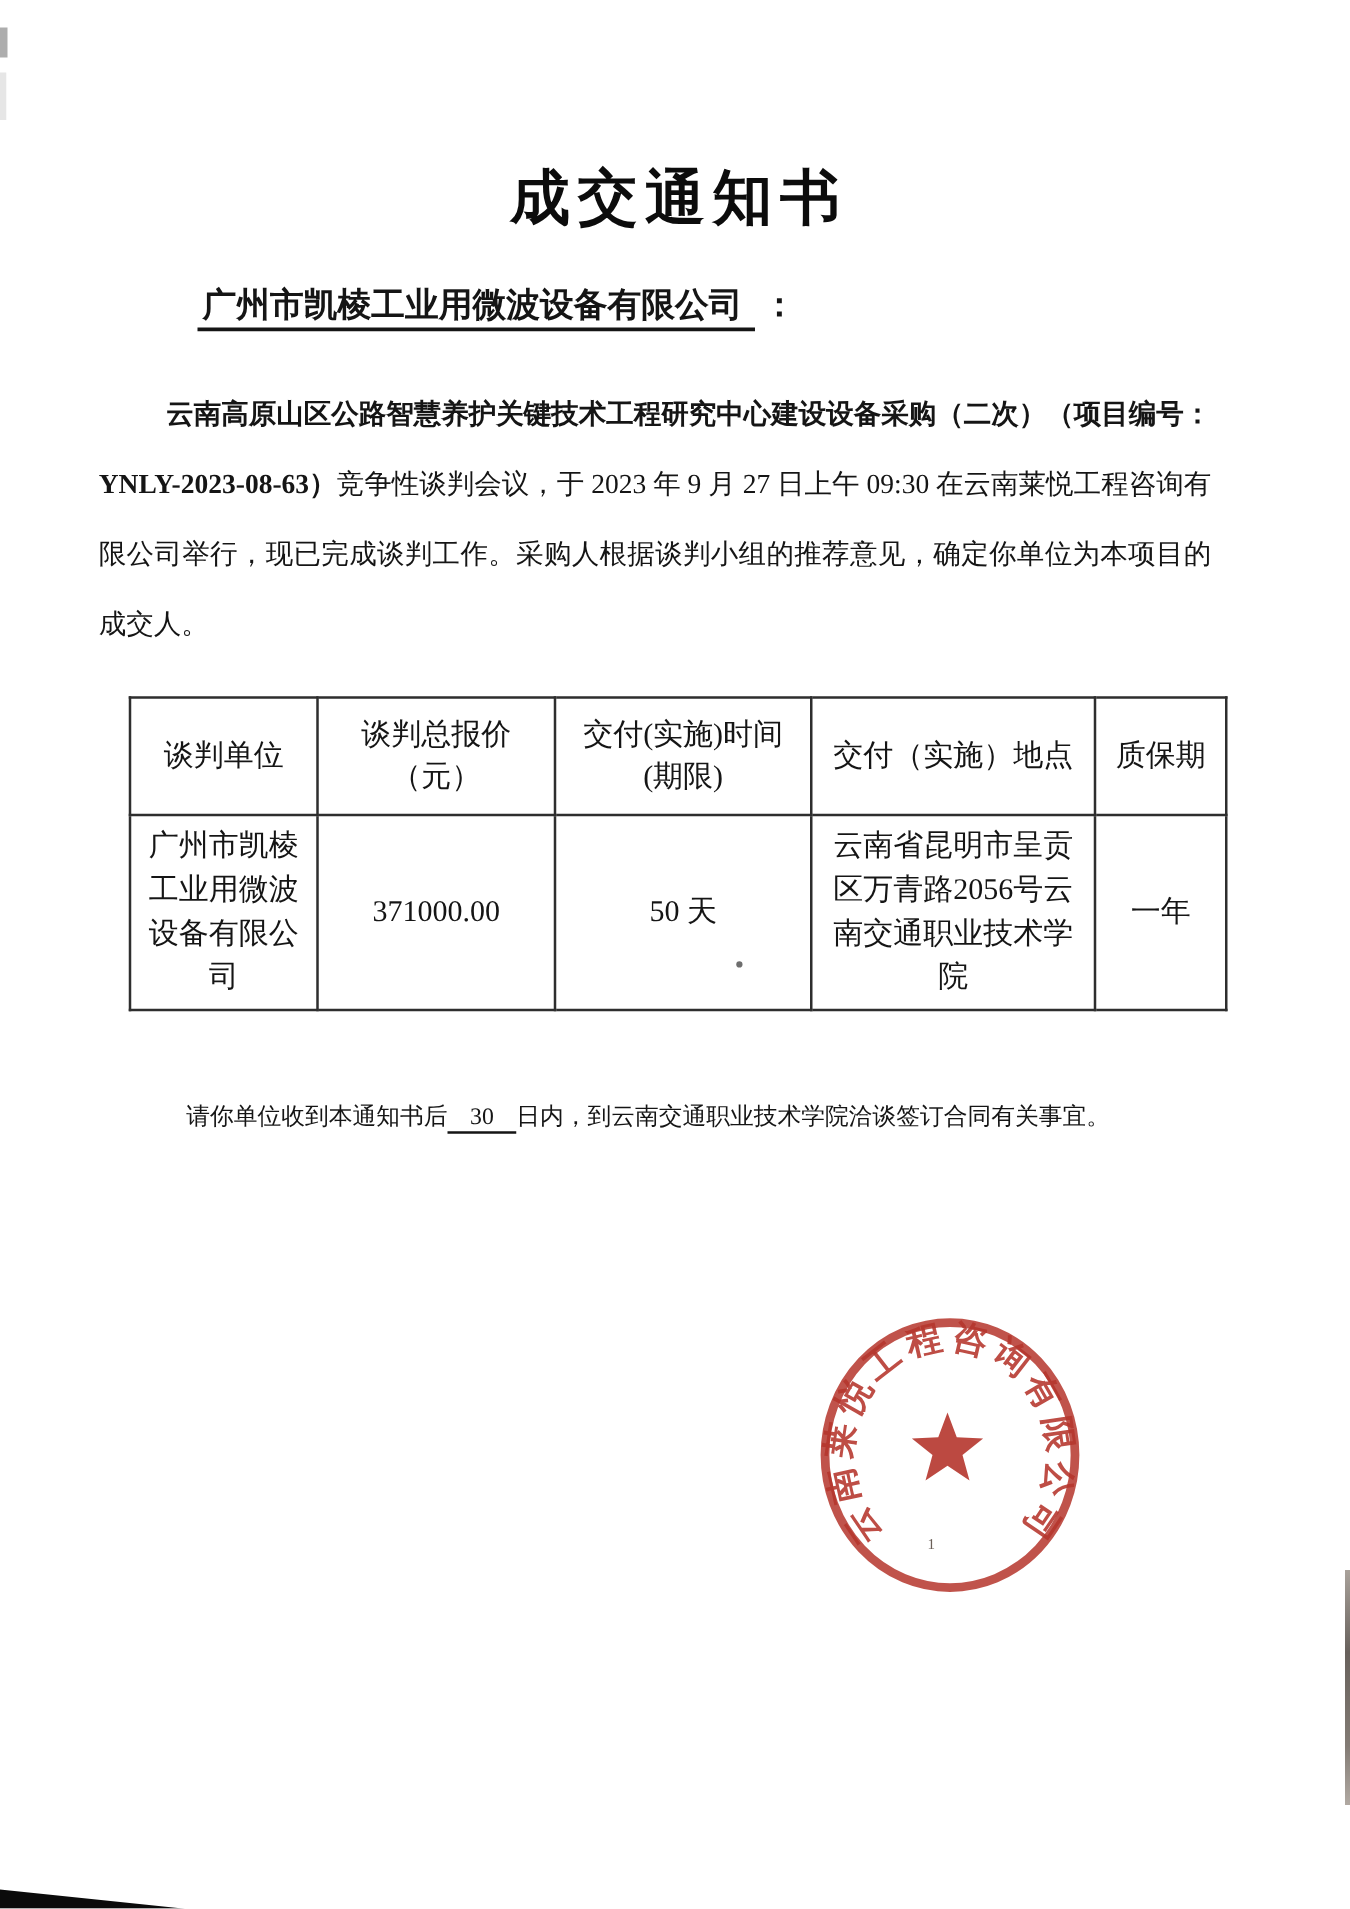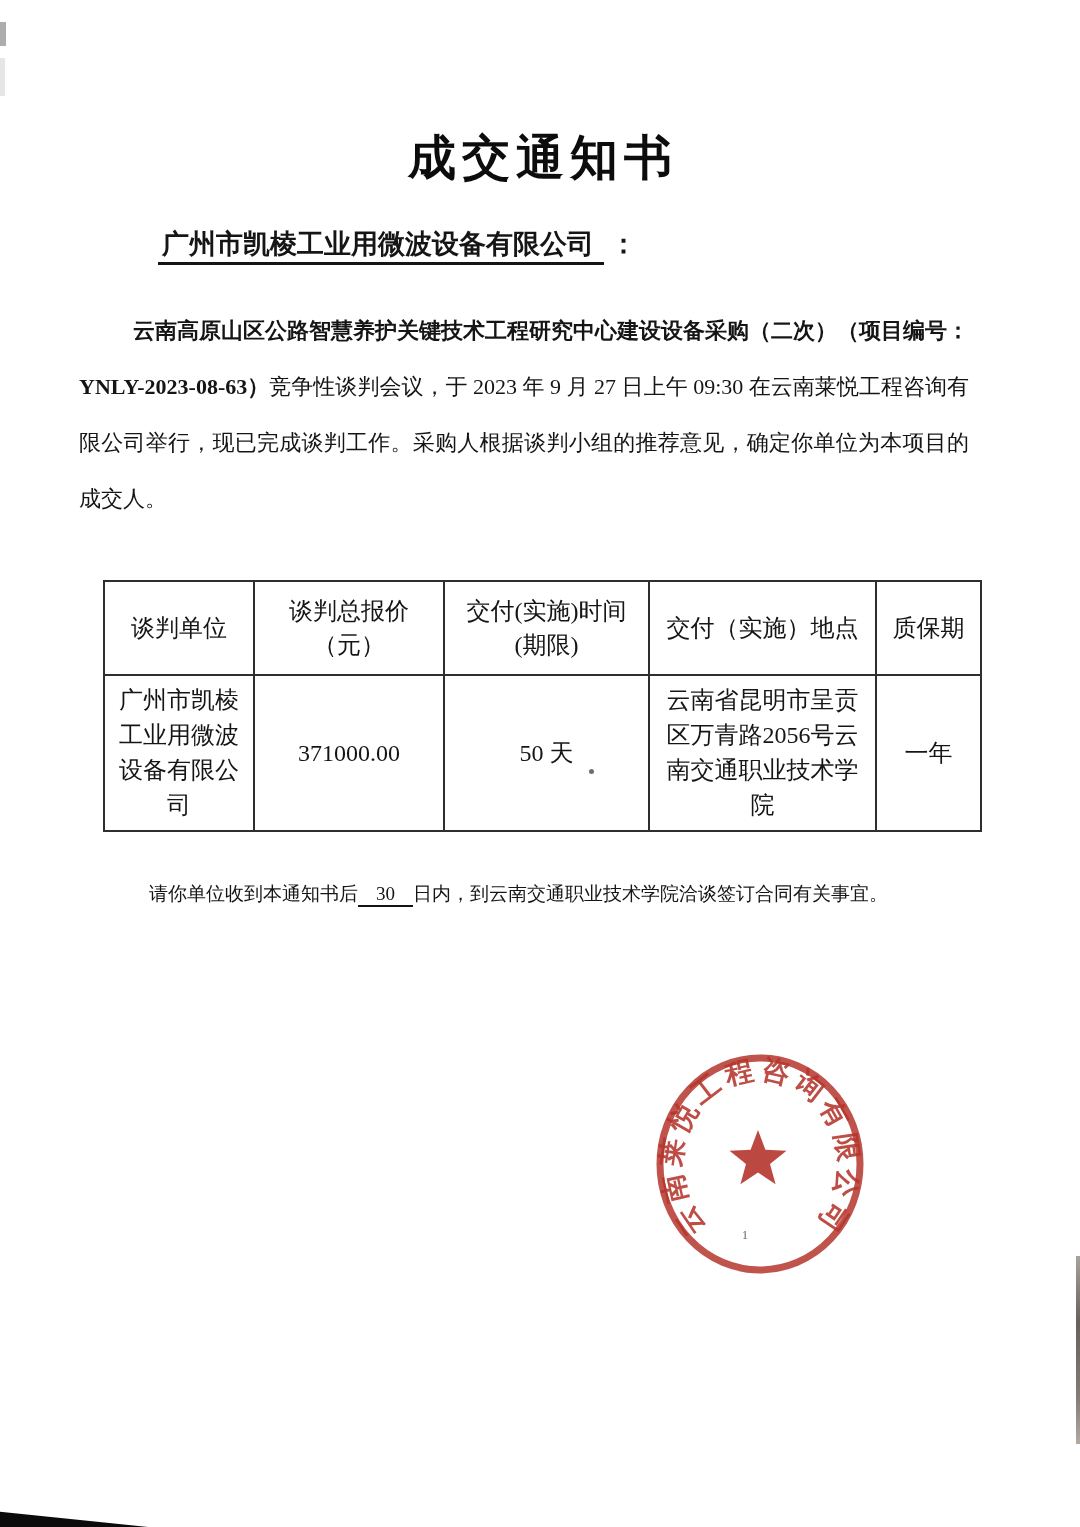--- a/index.html
+++ b/index.html
@@ -19,21 +19,21 @@
   }
   .addressee-name{border-bottom:3px solid #151515;padding:0 10px 3px 4px;}
   .addressee-colon{margin-left:6px;}
   .intro{
     position:absolute;top:281px;left:79px;width:890px;
     font-size:22px;line-height:56px;text-align:justify;
     text-indent:54px;
   }
   .intro .lead{font-weight:700;}
   table.award{
-    position:absolute;left:103px;top:580px;width:877px;
+    position:absolute;left:103px;top:557px;width:877px;
     border-collapse:collapse;table-layout:fixed;border-radius:23px;
   }
   table.award th,table.award td{
     border:2px solid #2e2e2e;text-align:center;vertical-align:middle;
     font-weight:normal;padding:4px 6px;
   }
   table.award th{height:84px;font-size:24px;line-height:34px;}
   table.award td{height:146px;font-size:24px;line-height:35px;}
   .notice{
     position:absolute;top:847px;left:95px;width:902px;

